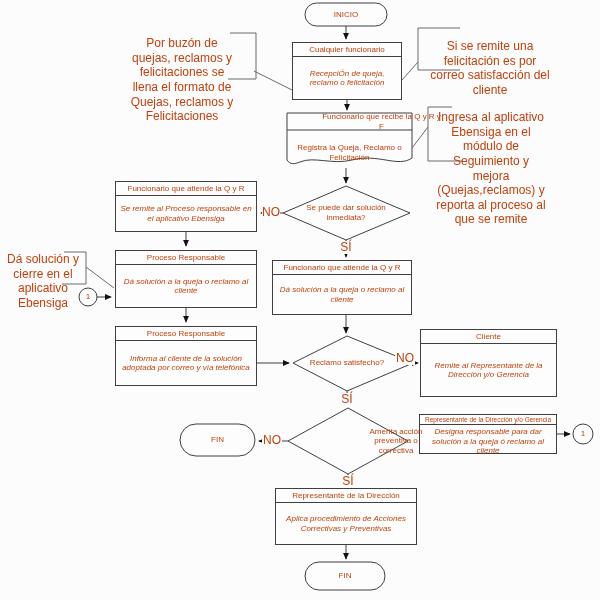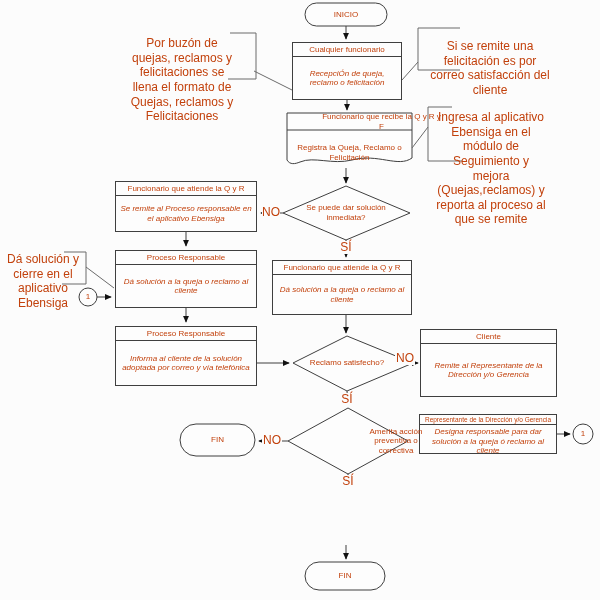--- a/index.html
+++ b/index.html
@@ -121,20 +121,24 @@
   <div class="node" style="left:420px;top:329px;width:137px;height:68px;">
     <div class="node-header">Cliente</div>
     <div class="node-body">Remite al Representante de la Dirección y/o Gerencia</div>
   </div>
 
   <div class="node" style="left:419px;top:414px;width:138px;height:40px;">
     <div class="node-header small">Representante de la Dirección y/o Gerencia</div>
     <div class="node-body">Designa responsable para dar solución a la queja ó reclamo al cliente</div>
   </div>
 
+  <div class="node" style="left:275px;top:488px;width:142px;height:57px;">
+    <div class="node-header">Representante de la Dirección</div>
+    <div class="node-body">Aplica procedimiento de Acciones Correctivas y Preventivas</div>
+  </div>
 
   <div class="ovl" style="left:301px;top:201px;width:90px;height:24px;">Se puede dar solución inmediata?</div>
   <div class="ovl" style="left:292px;top:356px;width:110px;height:14px;">Reclamo satisfecho?</div>
   <div class="ovl" style="left:315px;top:424px;width:66px;height:34px;margin-left:48px;">Amerita acción preventiva o correctiva</div>
 
   <div class="lbl" style="left:262px;top:206px;width:18px;">NO</div>
   <div class="lbl" style="left:337px;top:241px;width:18px;">SÍ</div>
   <div class="lbl" style="left:395px;top:352px;width:20px;">NO</div>
   <div class="lbl" style="left:338px;top:393px;width:18px;">SÍ</div>
   <div class="lbl" style="left:262px;top:434px;width:20px;">NO</div>

